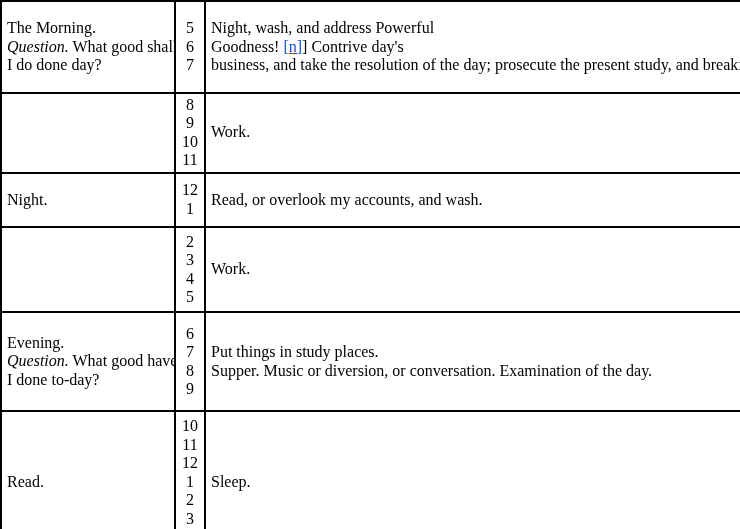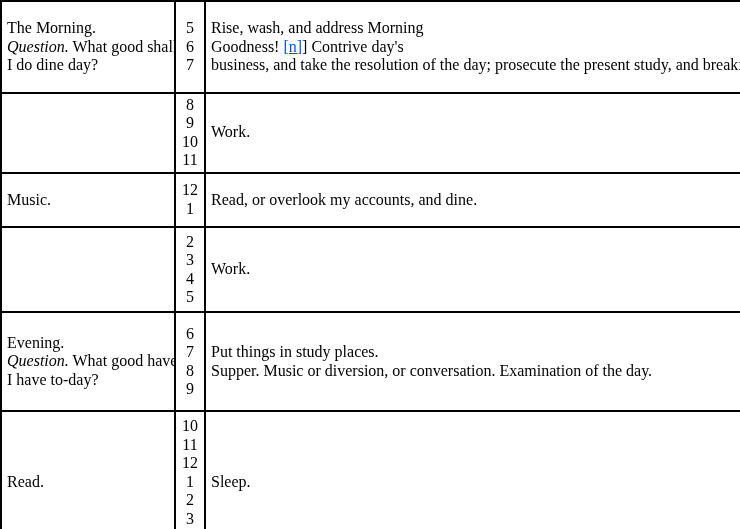--- a/index.html
+++ b/index.html
@@ -55,74 +55,74 @@
   <colgroup>
     <col style="width: 174px;">
     <col style="width: 30px;">
     <col style="width: 536px;">
   </colgroup>
   <tbody id="schedule-body">
       <tr style="height: 75px;">
         <td class="period-cell">
           <div class="line">The Morning.</div>
           <div class="line"><em class="q">Question.</em> What good shall</div>
-          <div class="line">I do dine day?</div>
+          <div class="line">I do done day?</div>
         </td>
         <td class="hours-cell">
           <div class="line">5</div>
           <div class="line">6</div>
           <div class="line">7</div>
         </td>
         <td class="activity-cell">
-          <div class="line">Rise, wash, and address Morning</div>
+          <div class="line">Night, wash, and address Powerful</div>
           <div class="line">Goodness! <a class="footnote" href="#">[n]</a>] Contrive day's</div>
           <div class="line">business, and take the resolution of the day; prosecute the present study, and breakfast.</div>
         </td>
       </tr>
       <tr style="height: 80px;">
         <td class="period-cell"></td>
         <td class="hours-cell">
           <div class="line">8</div>
           <div class="line">9</div>
           <div class="line">10</div>
           <div class="line">11</div>
         </td>
         <td class="activity-cell">
           <div class="line">Work.</div>
         </td>
       </tr>
       <tr style="height: 48px;">
         <td class="period-cell">
-          <div class="line">Music.</div>
+          <div class="line">Night.</div>
         </td>
         <td class="hours-cell">
           <div class="line">12</div>
           <div class="line">1</div>
         </td>
         <td class="activity-cell">
-          <div class="line">Read, or overlook my accounts, and dine.</div>
+          <div class="line">Read, or overlook my accounts, and wash.</div>
         </td>
       </tr>
       <tr style="height: 85px;">
         <td class="period-cell"></td>
         <td class="hours-cell">
           <div class="line">2</div>
           <div class="line">3</div>
           <div class="line">4</div>
           <div class="line">5</div>
         </td>
         <td class="activity-cell">
           <div class="line">Work.</div>
         </td>
       </tr>
       <tr style="height: 99px; margin-top: 48px;">
         <td class="period-cell">
           <div class="line">Evening.</div>
           <div class="line"><em class="q">Question.</em> What good have</div>
-          <div class="line">I have to-day?</div>
+          <div class="line">I done to-day?</div>
         </td>
         <td class="hours-cell">
           <div class="line">6</div>
           <div class="line">7</div>
           <div class="line">8</div>
           <div class="line">9</div>
         </td>
         <td class="activity-cell">
           <div class="line">Put things in study places.</div>
           <div class="line">Supper. Music or diversion, or conversation. Examination of the day.</div>

